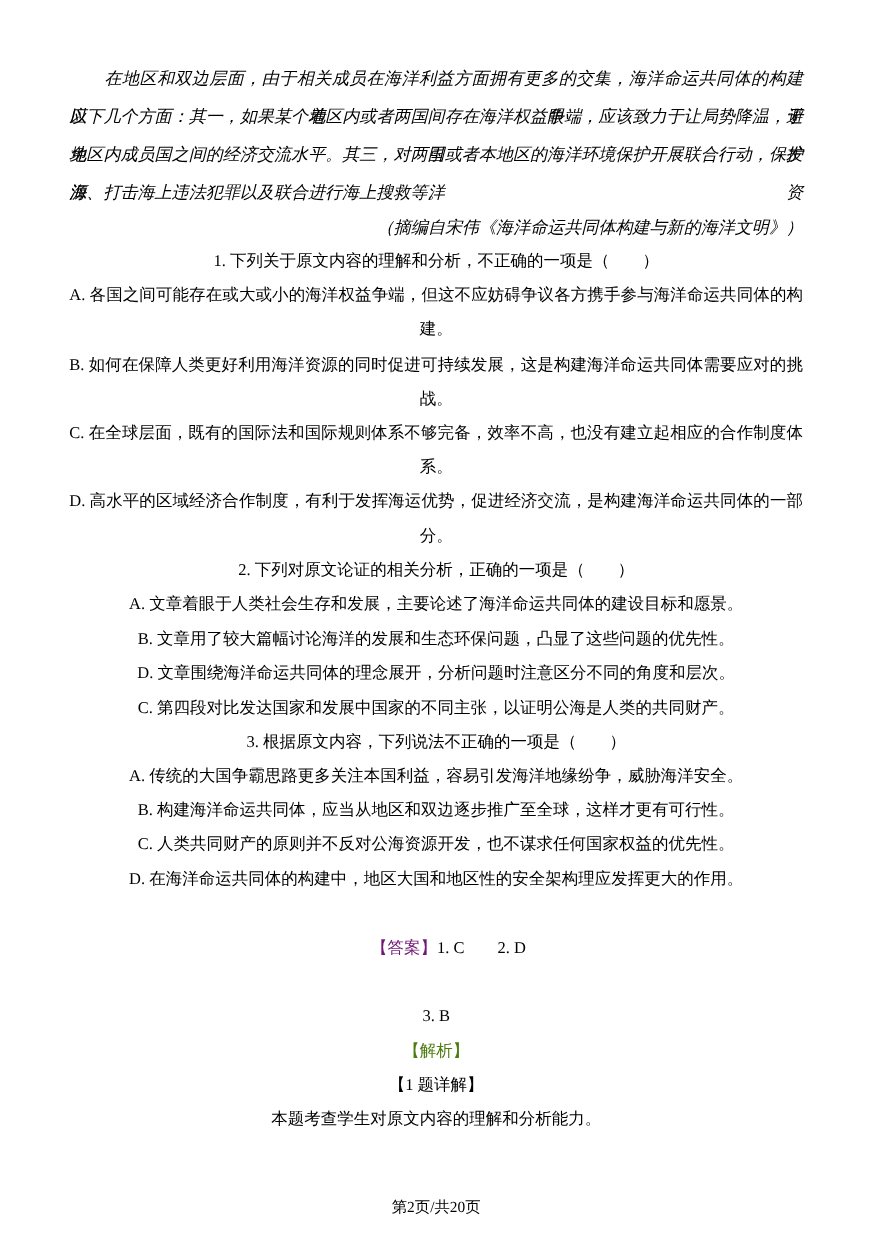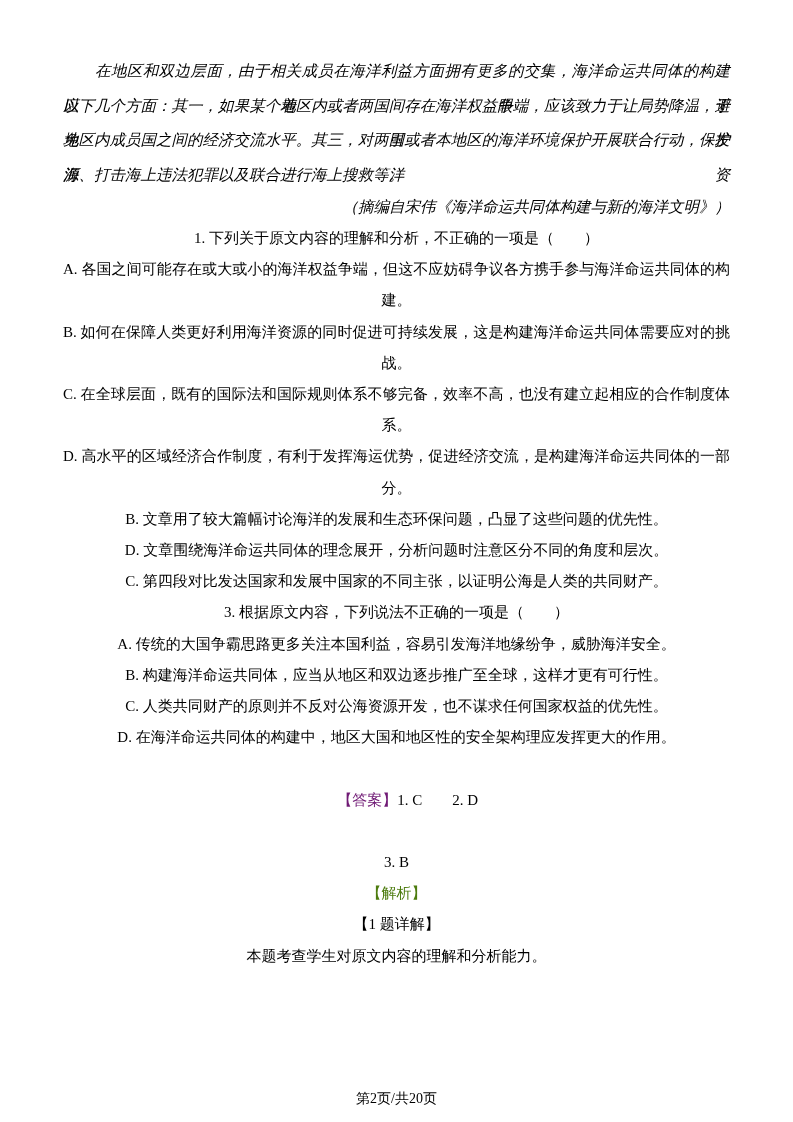--- a/index.html
+++ b/index.html
@@ -89,20 +89,22 @@
     <div id="questions">
         <div class="q-line">1. 下列关于原文内容的理解和分析，不正确的一项是（　　）</div>
         <div class="q-line fill">A. 各国之间可能存在或大或小的海洋权益争端，但这不应妨碍争议各方携手参与海洋命运共同体的构</div>
         <div class="q-line">建。</div>
         <div class="q-line fill">B. 如何在保障人类更好利用海洋资源的同时促进可持续发展，这是构建海洋命运共同体需要应对的挑</div>
         <div class="q-line">战。</div>
         <div class="q-line fill">C. 在全球层面，既有的国际法和国际规则体系不够完备，效率不高，也没有建立起相应的合作制度体</div>
         <div class="q-line">系。</div>
         <div class="q-line fill">D. 高水平的区域经济合作制度，有利于发挥海运优势，促进经济交流，是构建海洋命运共同体的一部</div>
         <div class="q-line">分。</div>
+        <div class="q-line">2. 下列对原文论证的相关分析，正确的一项是（　　）</div>
+        <div class="q-line">A. 文章着眼于人类社会生存和发展，主要论述了海洋命运共同体的建设目标和愿景。</div>
         <div class="q-line">B. 文章用了较大篇幅讨论海洋的发展和生态环保问题，凸显了这些问题的优先性。</div>
         <div class="q-line">D. 文章围绕海洋命运共同体的理念展开，分析问题时注意区分不同的角度和层次。</div>
         <div class="q-line">C. 第四段对比发达国家和发展中国家的不同主张，以证明公海是人类的共同财产。</div>
         <div class="q-line">3. 根据原文内容，下列说法不正确的一项是（　　）</div>
         <div class="q-line">A. 传统的大国争霸思路更多关注本国利益，容易引发海洋地缘纷争，威胁海洋安全。</div>
         <div class="q-line">B. 构建海洋命运共同体，应当从地区和双边逐步推广至全球，这样才更有可行性。</div>
         <div class="q-line">C. 人类共同财产的原则并不反对公海资源开发，也不谋求任何国家权益的优先性。</div>
         <div class="q-line">D. 在海洋命运共同体的构建中，地区大国和地区性的安全架构理应发挥更大的作用。</div>
       </div>
 

